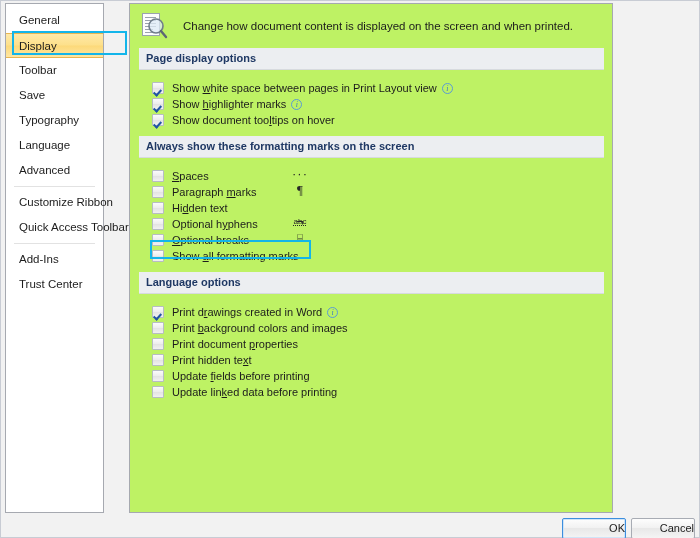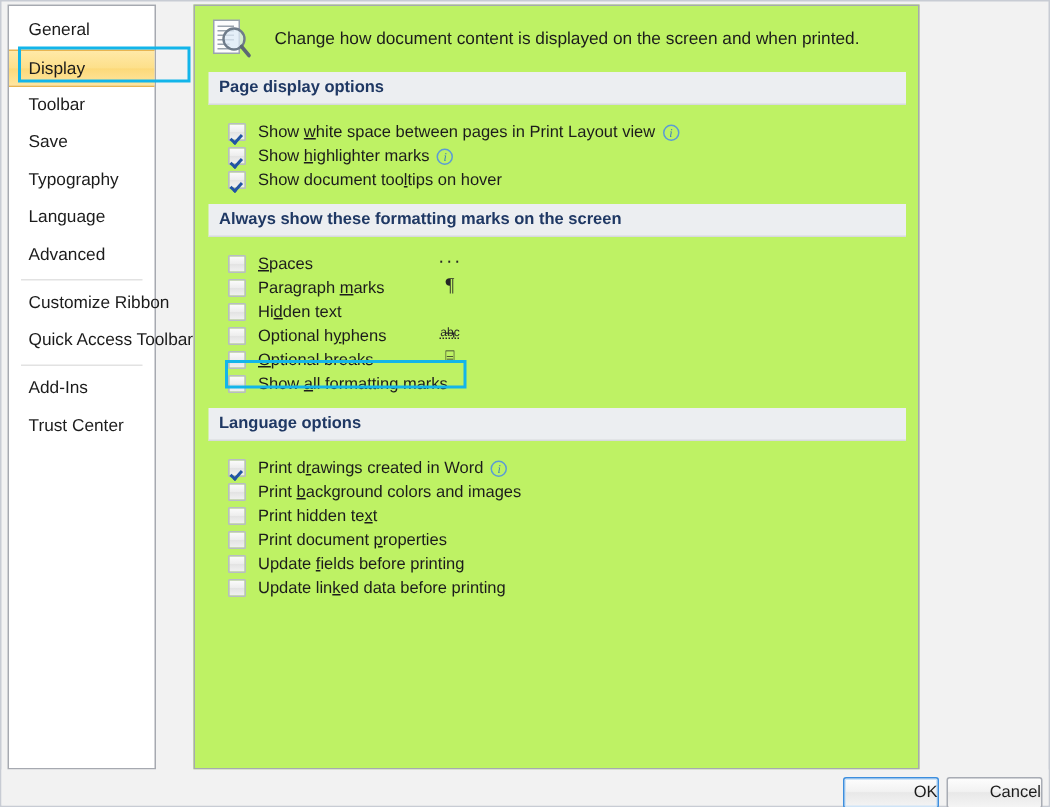--- a/index.html
+++ b/index.html
@@ -345,25 +345,25 @@
             <div class="cbox checked"></div>
             <span class="opt-label">Print d<u>r</u>awings created in Word</span>
             <span class="info-icon">i</span>
           </div>
           <div class="opt-row">
             <div class="cbox"></div>
             <span class="opt-label">Print <u>b</u>ackground colors and images</span>
           </div>
           <div class="opt-row">
             <div class="cbox"></div>
+            <span class="opt-label">Print document <u>p</u>roperties</span>
+          </div>
+          <div class="opt-row">
+            <div class="cbox"></div>
             <span class="opt-label">Print hidden te<u>x</u>t</span>
-          </div>
-          <div class="opt-row">
-            <div class="cbox"></div>
-            <span class="opt-label">Print document <u>p</u>roperties</span>
           </div>
           <div class="opt-row">
             <div class="cbox"></div>
             <span class="opt-label">Update <u>f</u>ields before printing</span>
           </div>
           <div class="opt-row">
             <div class="cbox"></div>
             <span class="opt-label">Update lin<u>k</u>ed data before printing</span>
           </div>
         </div>

